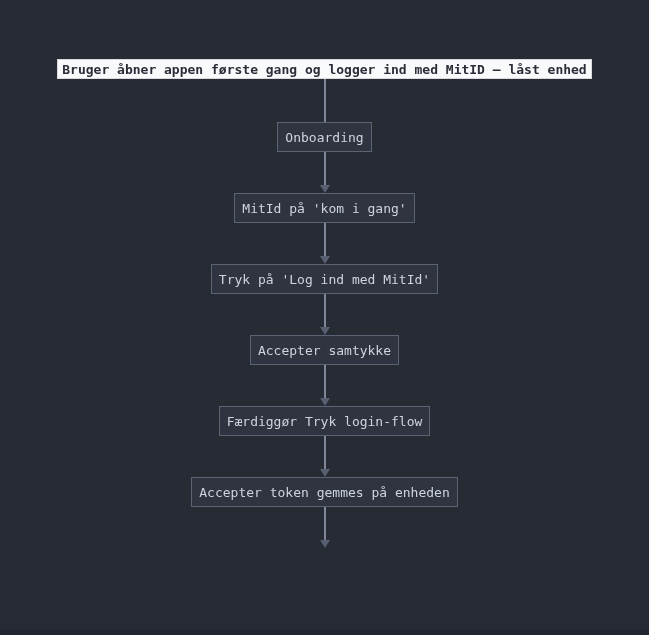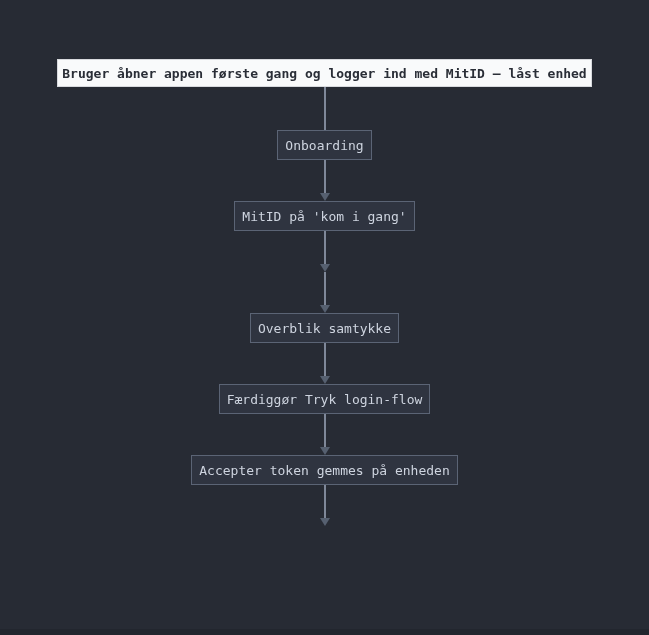--- a/index.html
+++ b/index.html
@@ -22,21 +22,21 @@
   }
   .node {
     display: inline-flex;
     align-items: center;
     justify-content: center;
     box-sizing: border-box;
     white-space: nowrap;
     flex: 0 0 auto;
   }
   .title-node {
-    height: 28px;
+    height: 20px;
     padding: 0 4px;
     background: var(--c-title-bg, #f9fafb);
     border: 1px solid var(--c-title-border, #d8dade);
     color: var(--c-title-text, #2a2e37);
     font-weight: bold;
     font-size: 13px;
   }
   .flow-node {
     height: 30px;
     padding: 0 7px;
@@ -92,36 +92,39 @@
   <div class="node flow-node">
     <span>Onboarding</span>
   </div>
 
   <div class="connector">
     <div class="line"></div>
     <div class="arrow"></div>
   </div>
 
   <div class="node flow-node">
-    <span>MitID på 'kom i gang'</span>
+    <span>MitId på 'kom i gang'</span>
   </div>
 
   <div class="connector">
     <div class="line"></div>
     <div class="arrow"></div>
   </div>
 
+  <div class="node flow-node">
+    <span>Tryk på 'Log ind med MitId'</span>
+  </div>
 
   <div class="connector">
     <div class="line"></div>
     <div class="arrow"></div>
   </div>
 
   <div class="node flow-node">
-    <span>Overblik samtykke</span>
+    <span>Accepter samtykke</span>
   </div>
 
   <div class="connector">
     <div class="line"></div>
     <div class="arrow"></div>
   </div>
 
   <div class="node flow-node">
     <span>Færdiggør Tryk login-flow</span>
   </div>

